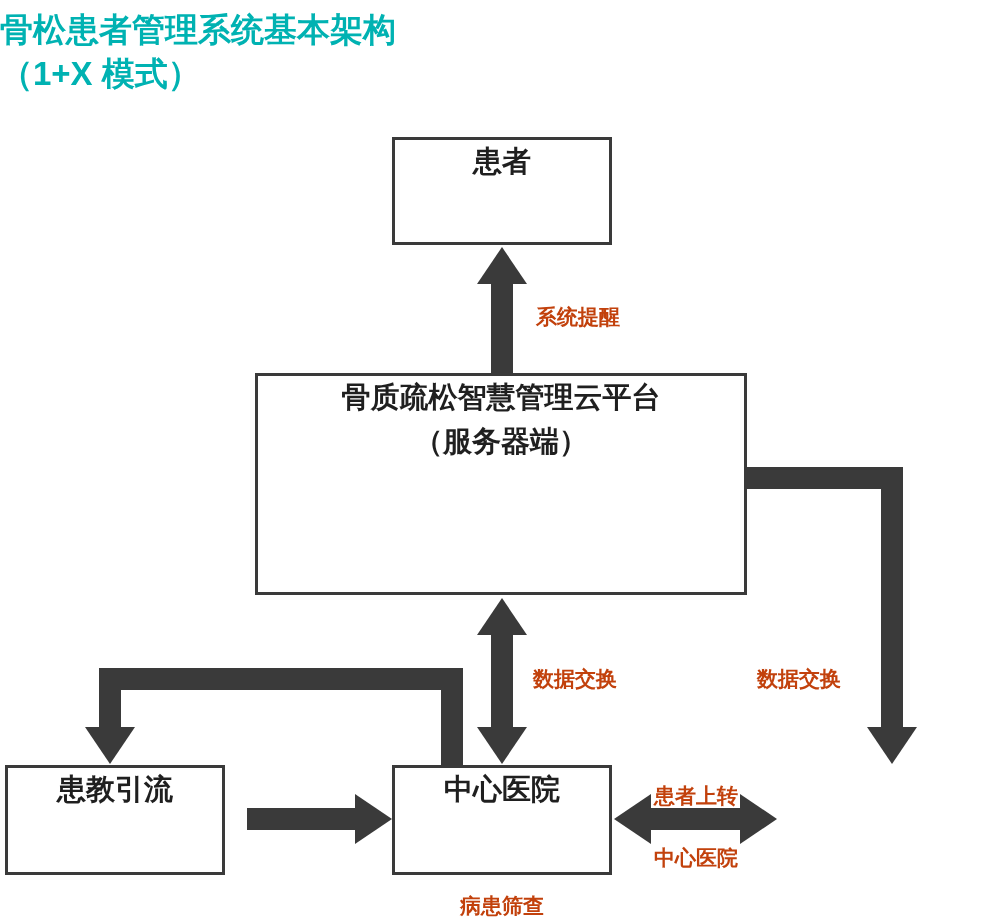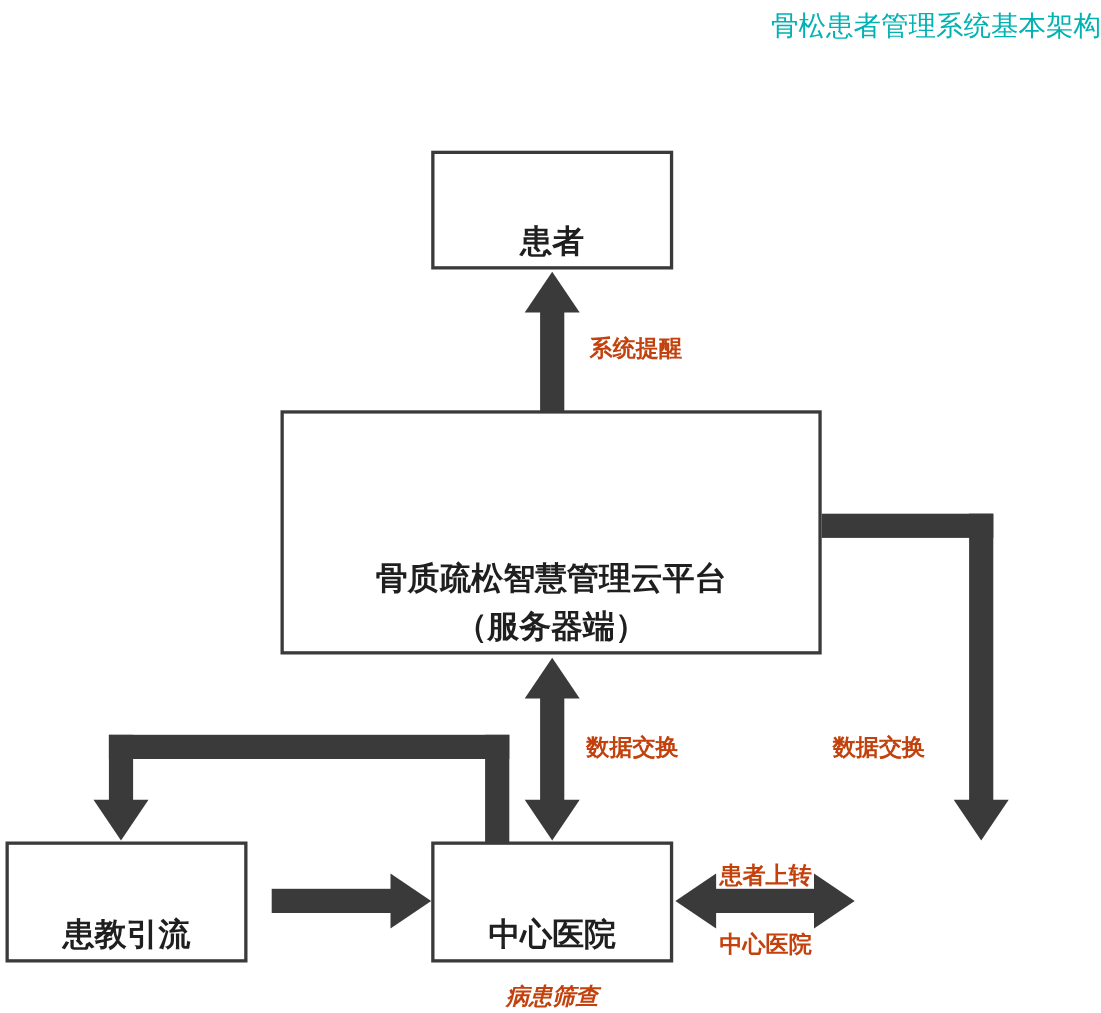--- a/index.html
+++ b/index.html
@@ -13,35 +13,35 @@
     height: 921px;
     background: #ffffff;
     font-family: "Liberation Sans", "DejaVu Sans", sans-serif;
     overflow: hidden;
   }
   .title {
     position: absolute;
     left: 0;
     top: 8px;
     width: 100%;
-    text-align: right;
-    font-size: 25px;
-    font-weight: normal;
+    text-align: left;
+    font-size: 33px;
+    font-weight: bold;
     line-height: 1.32;
     color: #00b2b2;
   }
   .node {
     position: absolute;
     background: #ffffff;
     border: 3px solid #3a3a3a;
     box-sizing: border-box;
     display: flex;
     flex-direction: column;
     align-items: center;
-    justify-content: flex-end;
+    justify-content: flex-start;
     font-size: 29px;
     font-weight: 600;
     color: #1f1f1f;
     text-align: center;
     line-height: 1.5;
   }
   .shaft {
     position: absolute;
     background: #3a3a3a;
   }
@@ -63,20 +63,21 @@
   }
   .elabel.centered { transform: translateX(-50%); }
 </style>
 </head>
 <body>
 
 <div class="canvas">
 
   <div class="title">
     <div>骨松患者管理系统基本架构</div>
+    <div>（1+X 模式）</div>
   </div>
 
   <div class="node" style="left:392px; top:137px; width:220px; height:108px;">
     <div>患者</div>
   </div>
 
   <div class="node" style="left:5px; top:765px; width:220px; height:110px;">
     <div>患教引流</div>
   </div>
 
@@ -123,15 +124,15 @@
   </div>
 
   <div>
     <div class="tri left" style="left:614px; top:794px;"></div>
     <div class="shaft" style="left:648px; top:808px; width:94px; height:22px;"></div>
     <div class="tri right" style="left:740px; top:794px;"></div>
   </div>
   <div class="elabel centered" style="left:696px; top:770px;margin-top:12px;">患者上转</div>
   <div class="elabel centered" style="left:696px; top:844px;">中心医院</div>
 
-  <div class="elabel centered" style="left:502px; top:892px;font-style:italic;">病患筛查</div>
+  <div class="elabel centered" style="left:502px; top:892px;">病患筛查</div>
 
 </div>
 
 </body></html>

